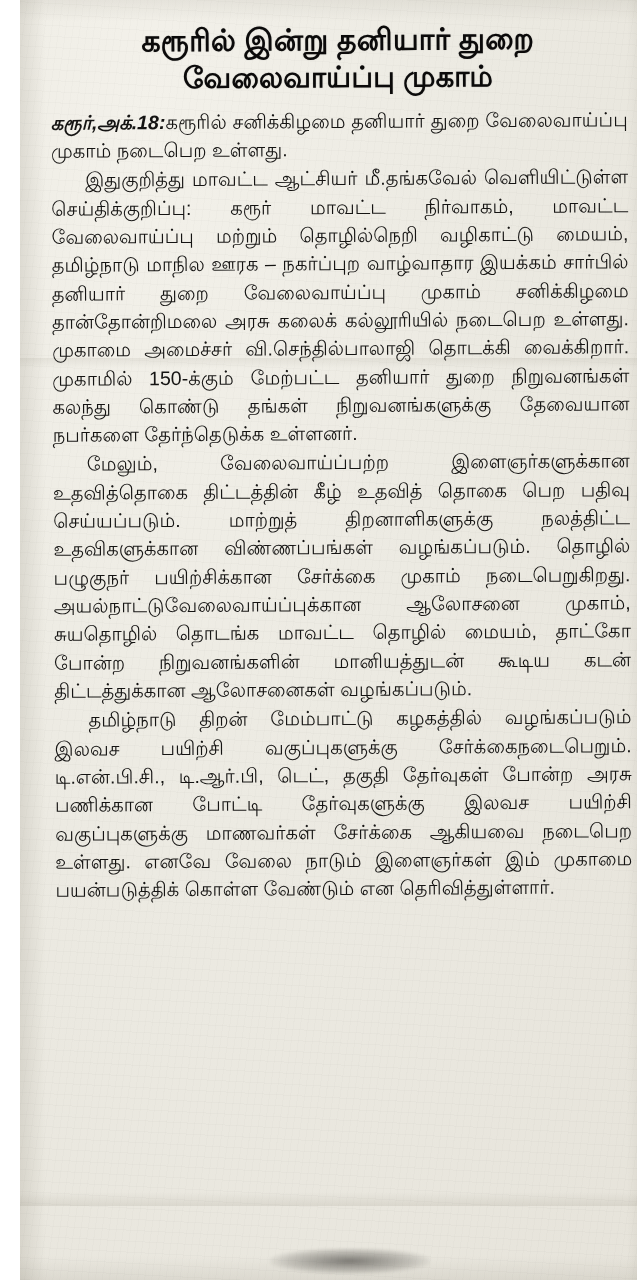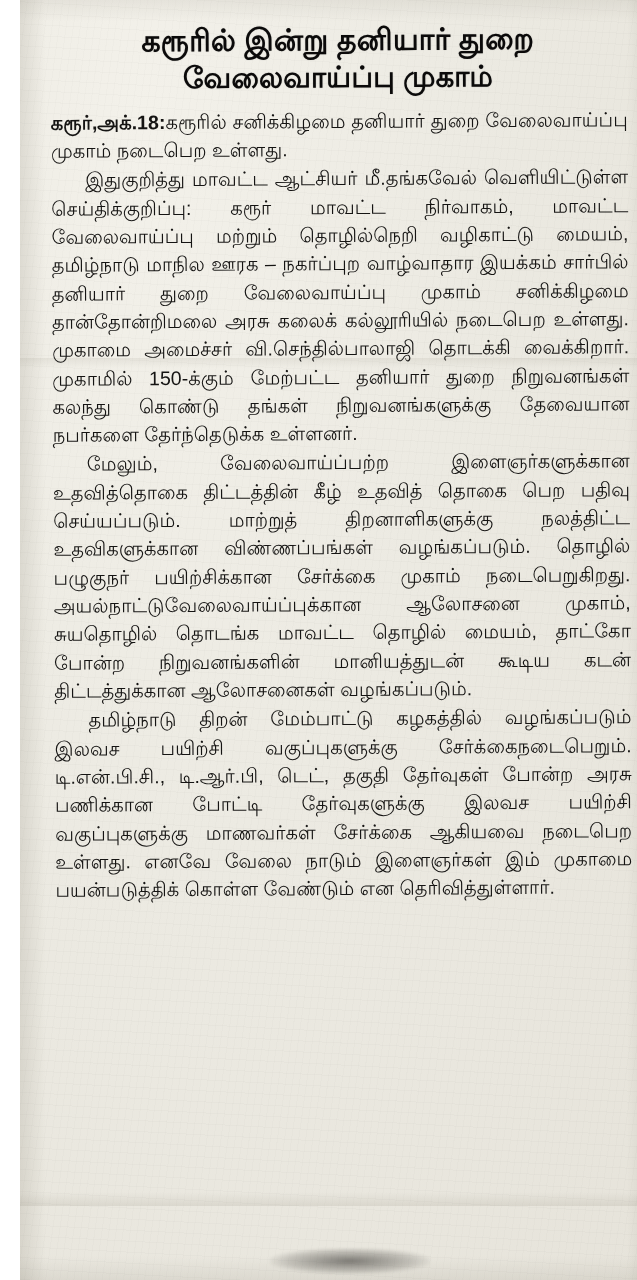--- a/index.html
+++ b/index.html
@@ -90,20 +90,21 @@
     text-justify: inter-word;
     padding: 0 6px 0 8px;
   }
   .para {
     margin: 0 0 1px 0;
     text-indent: 34px;
   }
   .para.first { text-indent: 0; }
   .para .lead {
     font-weight: 700;
+    font-style: italic;
   }
   .ink-fade {
     
     filter: contrast(1.05);
   }
   .bottom-smudge {
     position: absolute;
     left: 250px;
     top: 1248px;
     width: 160px;

